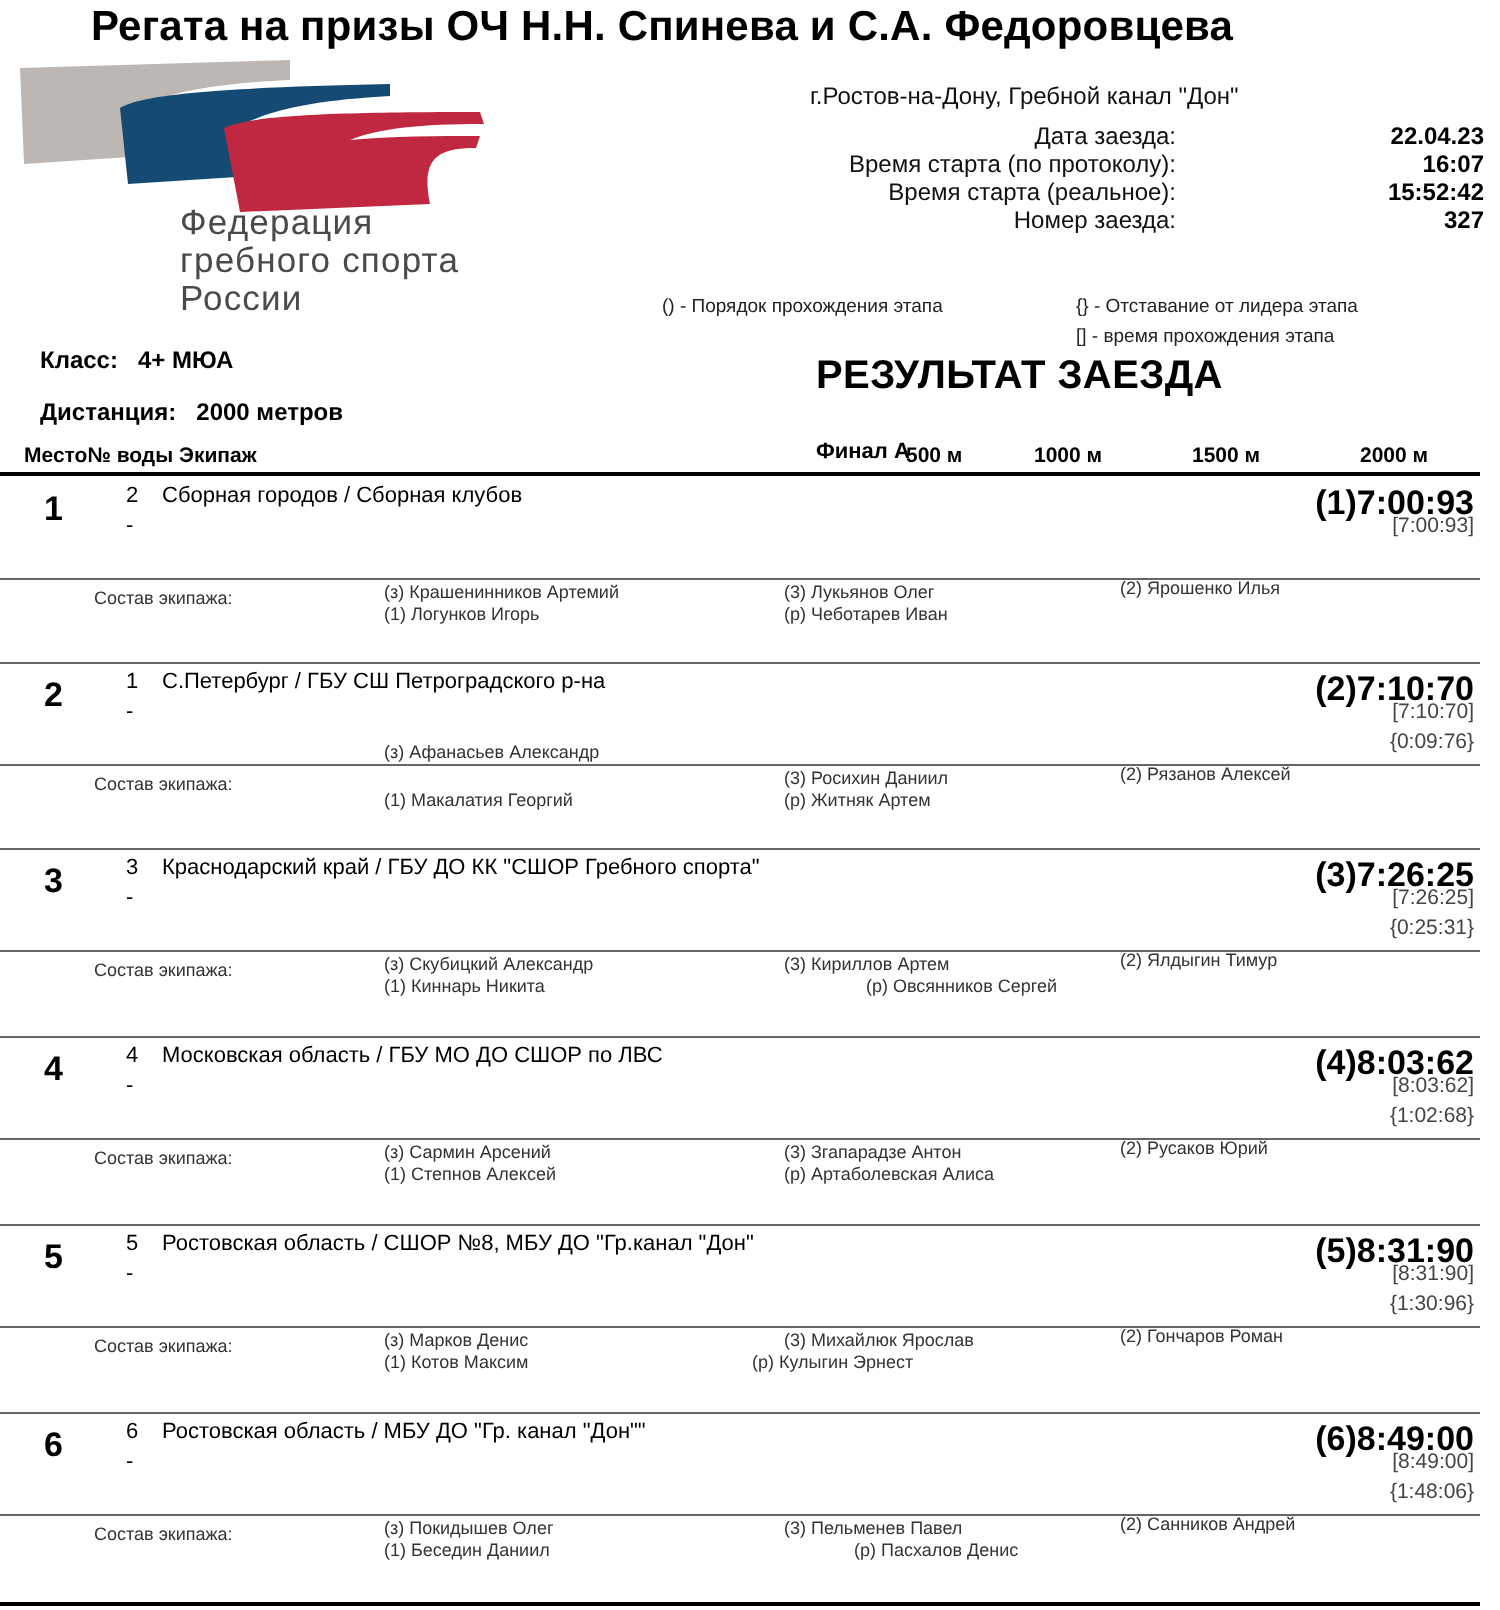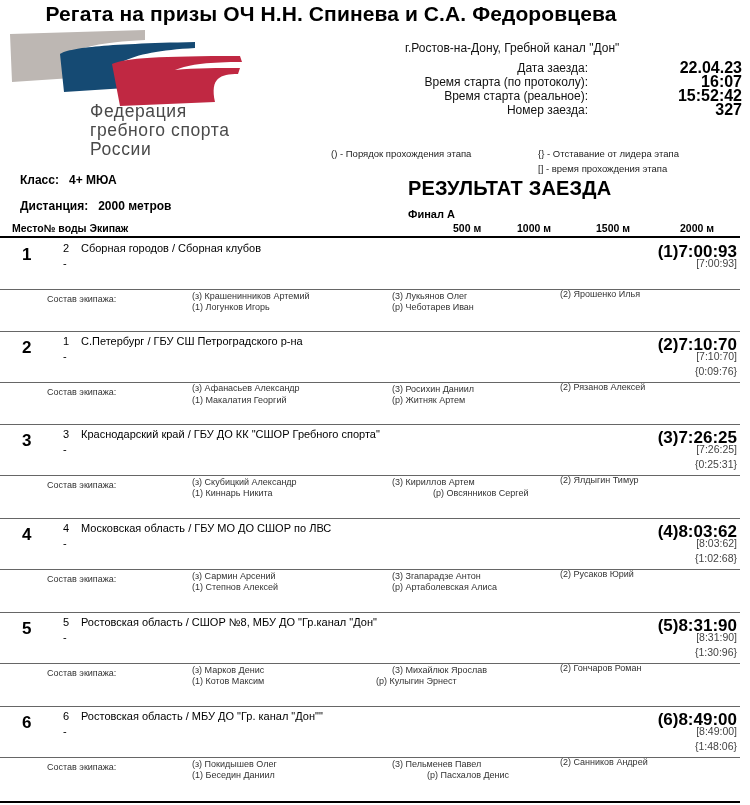--- a/index.html
+++ b/index.html
@@ -8,29 +8,29 @@
 
   .title { position: absolute; left: 0; top: 2px; width: 662px; text-align: center;
            font-size: 21px; font-weight: bold; letter-spacing: 0.1px; }
 
   .logo { position: absolute; left: 10px; top: 26px; width: 300px; height: 136px; }
   .logo-text { position: absolute; left: 80px; top: 76px; font-size: 17.5px; line-height: 19px;
                color: #4a4a4a; letter-spacing: 0.6px; }
 
   .venue { position: absolute; left: 405px; top: 41px; font-size: 12px; color: #111; }
   .info-labels { position: absolute; right: 162px; top: 61px; text-align: right; font-size: 12px; line-height: 14px; color: #111; }
-  .info-values { position: absolute; right: 8px; top: 61px; text-align: right; font-size: 16px; line-height: 14px; font-weight: bold; }
+  .info-values { position: absolute; right: 8px; top: 61px; text-align: right; font-size: 12px; line-height: 14px; font-weight: bold; }
 
   .legend { position: absolute; font-size: 9.5px; color: #222; }
 
   .meta { position: absolute; left: 20px; font-size: 12px; font-weight: bold; }
   .meta .lbl { display: inline-block; margin-right: 10px; }
 
   .result-title { position: absolute; left: 408px; top: 177px; font-size: 20px; font-weight: bold; letter-spacing: 0.2px; }
-  .final { position: absolute; left: 408px; top: 208px; font-size: 11px; font-weight: bold; }
+  .final { position: absolute; left: 408px; top: 220px; font-size: 11px; font-weight: bold; }
 
   .col-headers { position: absolute; top: 222px; left: 0; width: 750px; height: 14px; font-size: 10.5px; font-weight: bold; }
   .col-headers span { position: absolute; top: 0; }
   .thick-rule { position: absolute; left: 0; width: 740px; height: 2px; background: #000; }
 
   .entry { position: absolute; left: 0; width: 740px; }
   .entry .top-rule { position: absolute; left: 0; top: 0; width: 740px; height: 1px; background: #666; }
   .entry .place { position: absolute; left: 22px; top: 7px; font-size: 17px; font-weight: bold; }
   .entry .lane { position: absolute; left: 63px; top: 4px; font-size: 11px; }
   .entry .dash { position: absolute; left: 63px; top: 19px; font-size: 11px; }
@@ -118,21 +118,21 @@
       <div class="top-rule"></div>
       <div class="place">2</div>
       <div class="lane">1</div>
       <div class="dash">-</div>
       <div class="crew-name">С.Петербург / ГБУ СШ Петроградского р-на</div>
       <div class="finish">(2)7:10:70</div>
       <div class="split">[7:10:70]</div>
       <div class="gap">{0:09:76}</div>
       <div class="mid-rule"></div>
       <div class="crew-label">Состав экипажа:</div>
-      <div class="rower" style="left:192px; top:52px;">(з) Афанасьев Александр</div>
+      <div class="rower" style="left:192px; top:40px;">(з) Афанасьев Александр</div>
       <div class="rower" style="left:192px; top:64px;">(1) Макалатия Георгий</div>
       <div class="rower" style="left:392px; top:53px;">(3) Росихин Даниил</div>
       <div class="rower" style="left:392px; top:64px;">(р) Житняк Артем</div>
       <div class="rower" style="left:560px; top:51px;">(2) Рязанов Алексей</div>
     </div>
     <div class="entry" style="top: 424px; height: 90px;">
       <div class="top-rule"></div>
       <div class="place">3</div>
       <div class="lane">3</div>
       <div class="dash">-</div>

